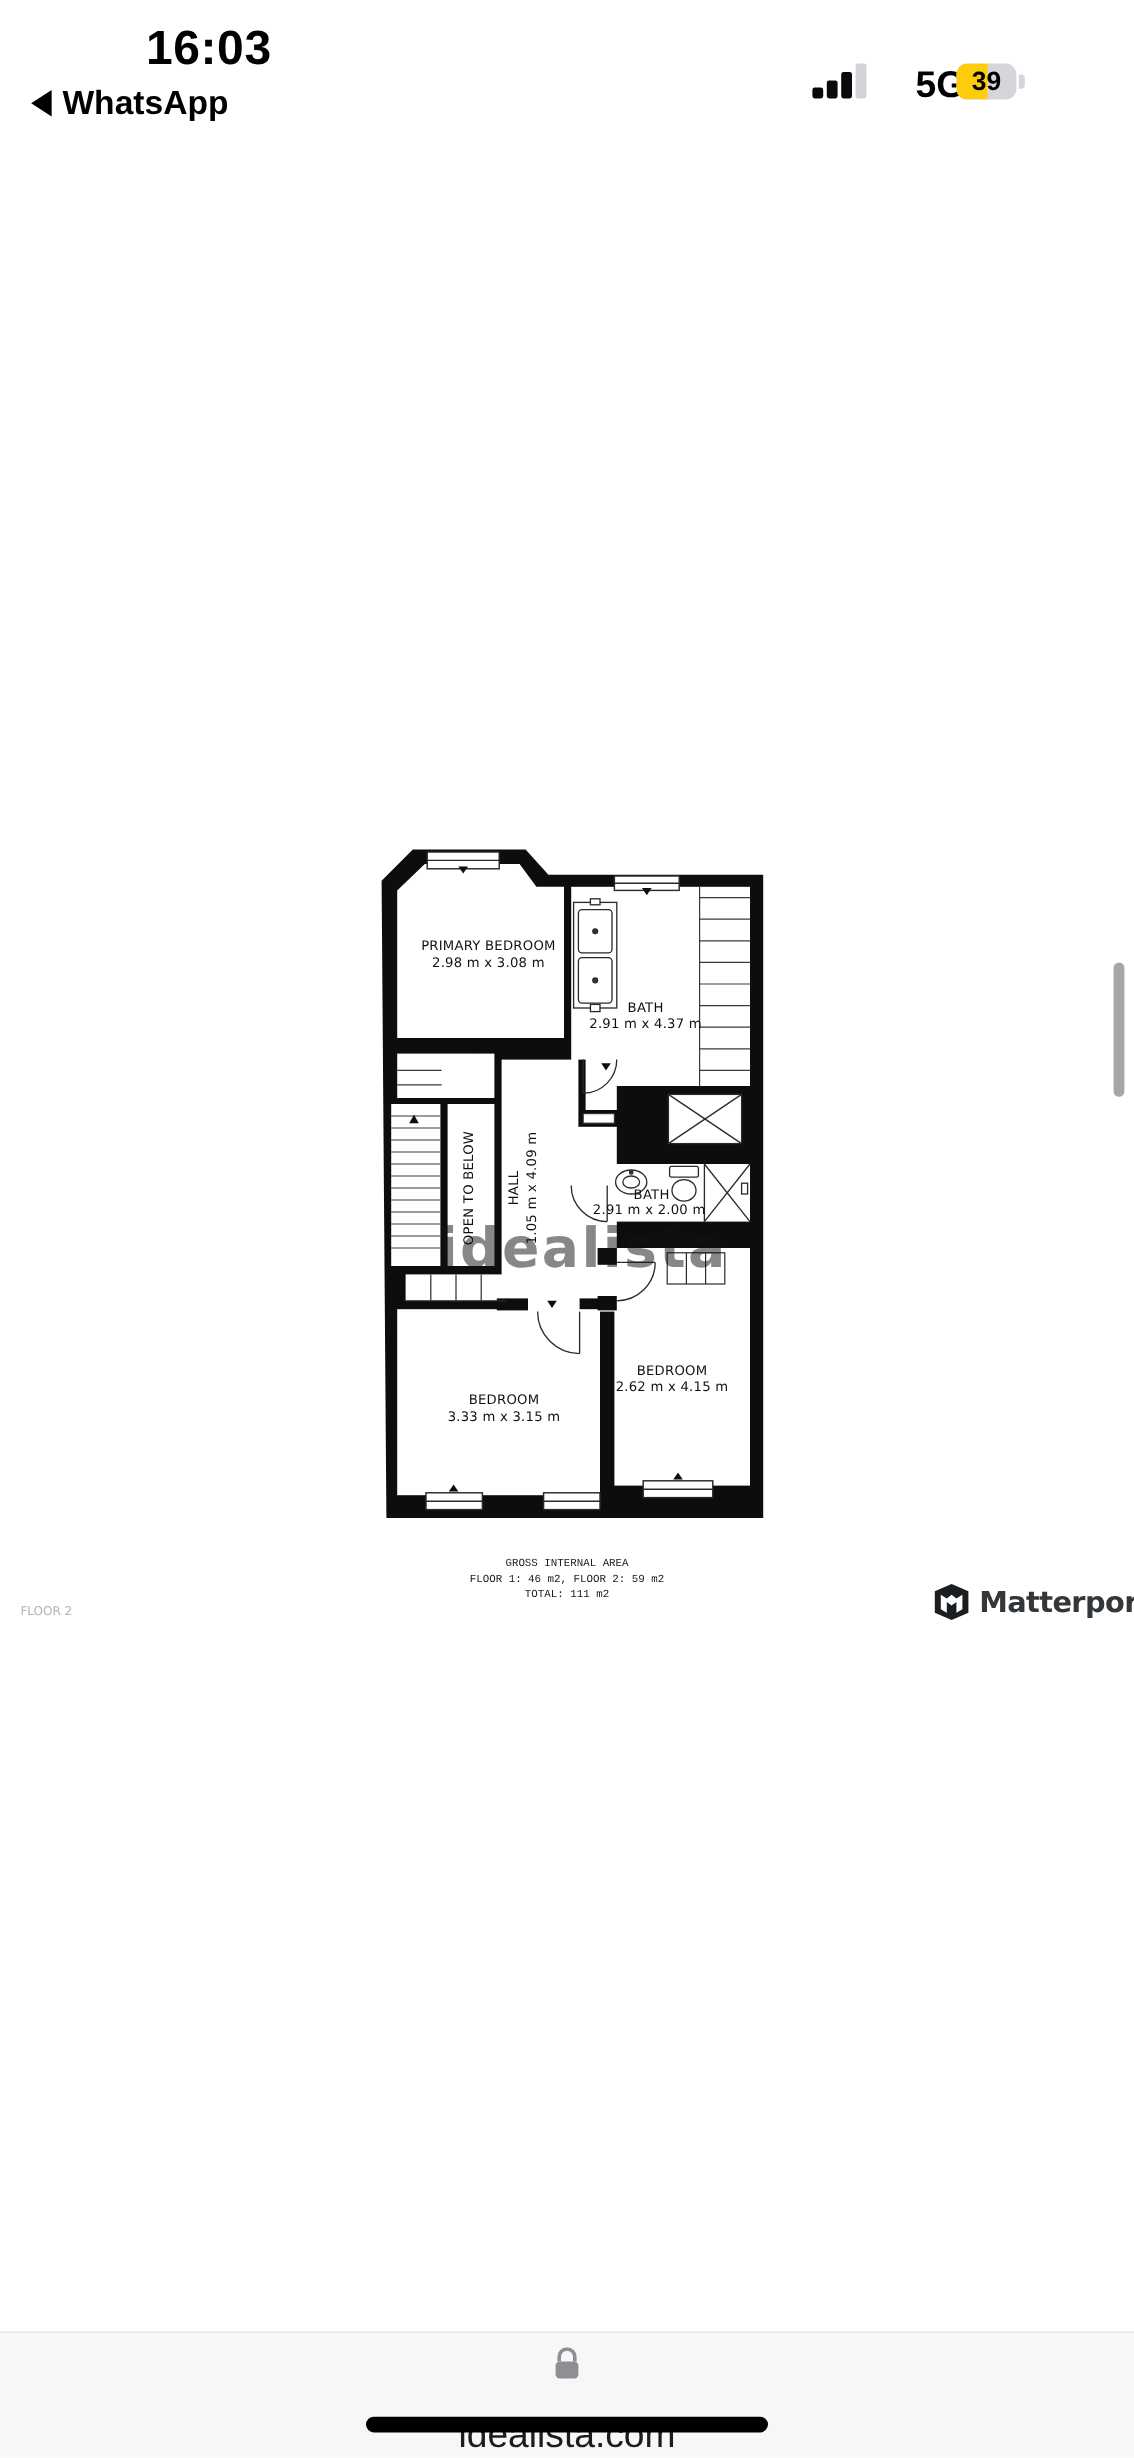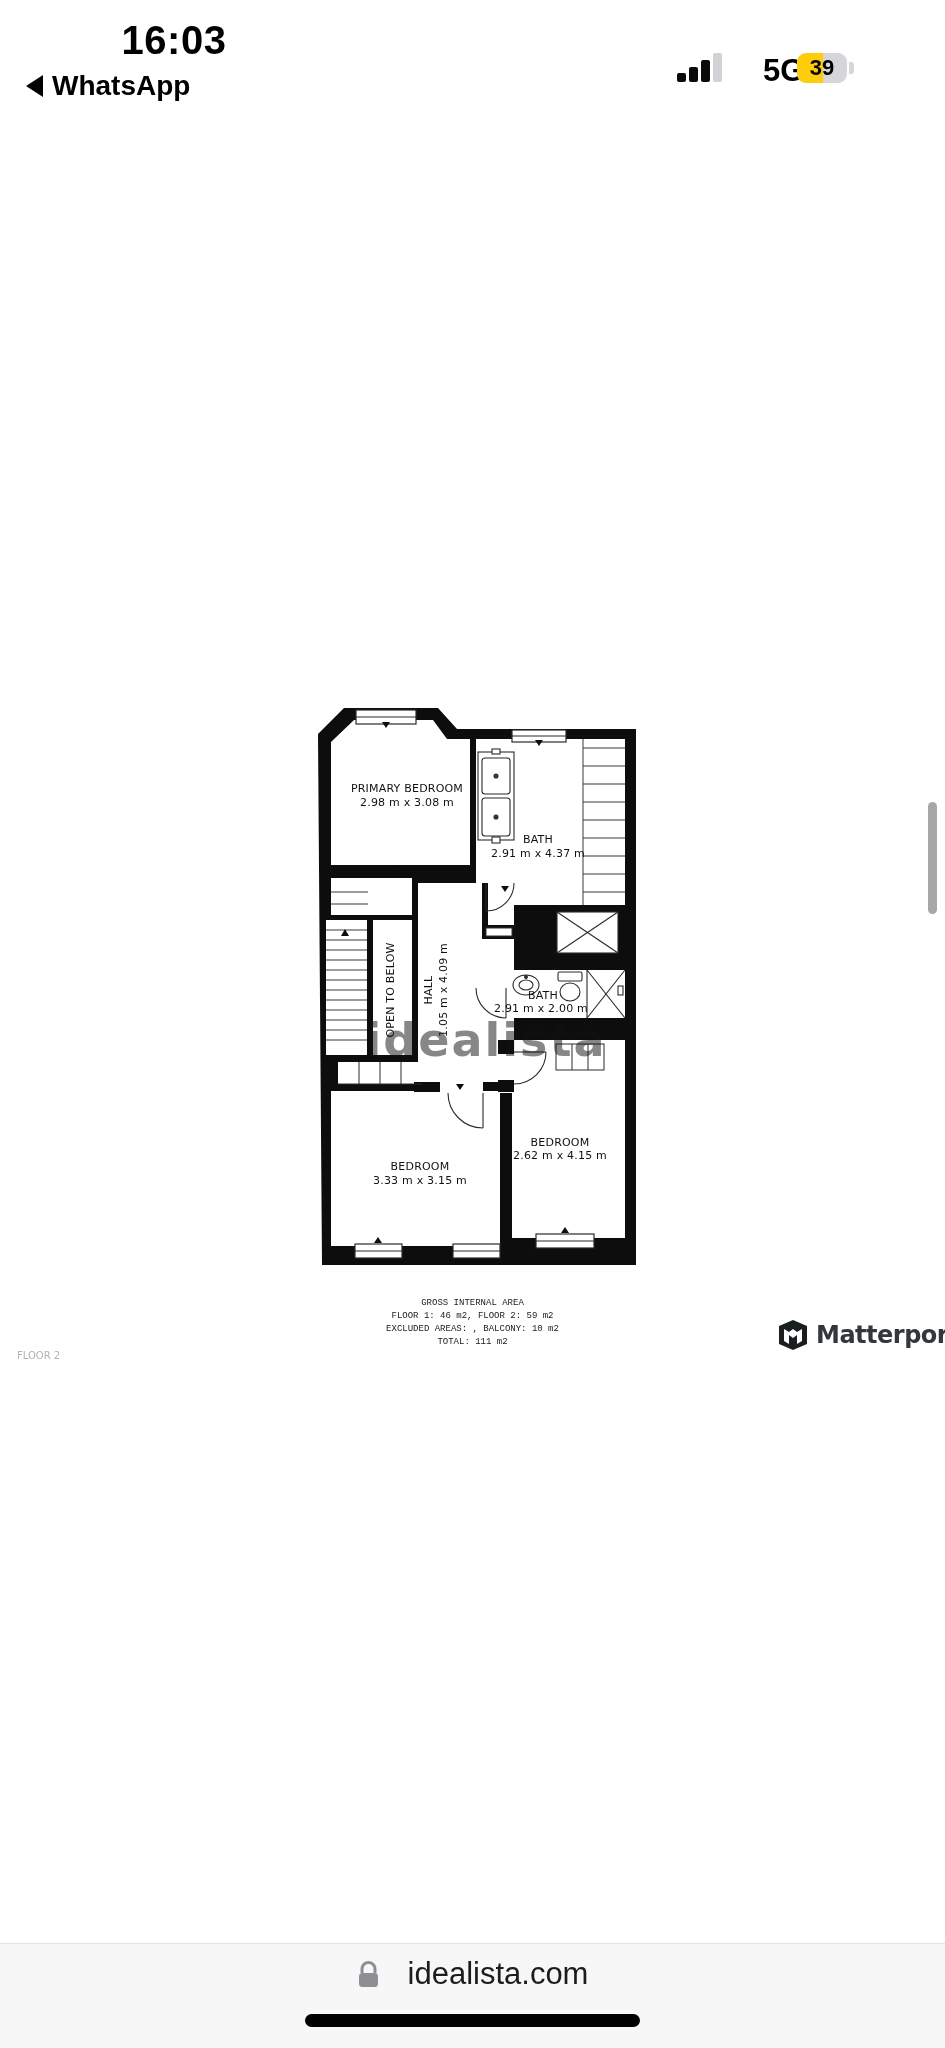--- a/index.html
+++ b/index.html
@@ -37,30 +37,30 @@
   .plan text{font-family:"DejaVu Sans", sans-serif;fill:#111;}
   .room-label{font-size:11px;letter-spacing:.2px;}
   .watermark{font-family:"DejaVu Sans Mono", monospace;font-weight:bold;font-size:46px;
              fill:#8f8f8f;opacity:.5;letter-spacing:2px;}
 
   
   .summary{position:absolute;left:0;top:1297px;width:945px;text-align:center;
            font-family:Liberation Mono, monospace;font-size:9px;line-height:13px;color:#1a1a1a;}
   .summary .disclaimer{font-size:8px;color:#b8b8b8;}
   .floor-label{position:absolute;left:17px;top:1338px;font-family:"DejaVu Sans", sans-serif;
-               font-size:10px;color:#b3b3b3;margin-top:12px;}
+               font-size:10px;color:#b3b3b3;}
   .brand{position:absolute;left:778px;top:1320px;display:flex;align-items:center;gap:8px;}
   .brand .brand-text{font-family:"DejaVu Sans", sans-serif;font-size:24px;font-weight:700;color:#33373a;
                      letter-spacing:-0.5px;}
 
   
   .url-bar{position:absolute;left:0;top:1943px;width:945px;height:105px;background:#f7f7f8;
            border-top:1px solid #e3e3e3;}
   .url-row{position:absolute;left:0;top:12px;width:100%;display:flex;align-items:center;
-           justify-content:center;gap:28px;}
+           justify-content:center;gap:28px;flex-direction:column;}
   .url-text{font-size:31px;color:#1c1c1e;}
   .home-indicator{position:absolute;left:305px;top:2014px;width:335px;height:13px;border-radius:7px;
                   background:#000;}
 </style>
 </head>
 <body>
 
 <div class="time">16:03</div>
 
 <div class="back-link">
@@ -229,21 +229,20 @@
   <text class="room-label" x="110" y="484" text-anchor="middle">3.33 m x 3.15 m</text>
   <text class="room-label" x="250" y="446" text-anchor="middle">BEDROOM</text>
   <text class="room-label" x="250" y="459" text-anchor="middle">2.62 m x 4.15 m</text>
 
   <text class="watermark" x="176" y="356" text-anchor="middle">idealista</text>
 </svg>
 
 <div class="summary">
   <div>GROSS INTERNAL AREA</div>
   <div>FLOOR 1: 46 m2, FLOOR 2: 59 m2</div>
-  <div>EXCLUDED AREAS: , BALCONY: 10 m2</div>
   <div>TOTAL: 111 m2</div>
 </div>
 
 <div class="floor-label">FLOOR 2</div>
 
 <div class="brand">
   <svg width="30" height="30" viewBox="0 0 30 30">
     <polygon points="1,6 15,0 29,6 29,24 15,30 1,24" fill="#1b1e20"></polygon>
     <path d="M6,9 L11,12 L15,9 L19,12 L24,9 L24,21 L19,24 L19,15 L15,18 L11,15 L11,24 L6,21 Z" fill="#ffffff"></path>
   </svg>

